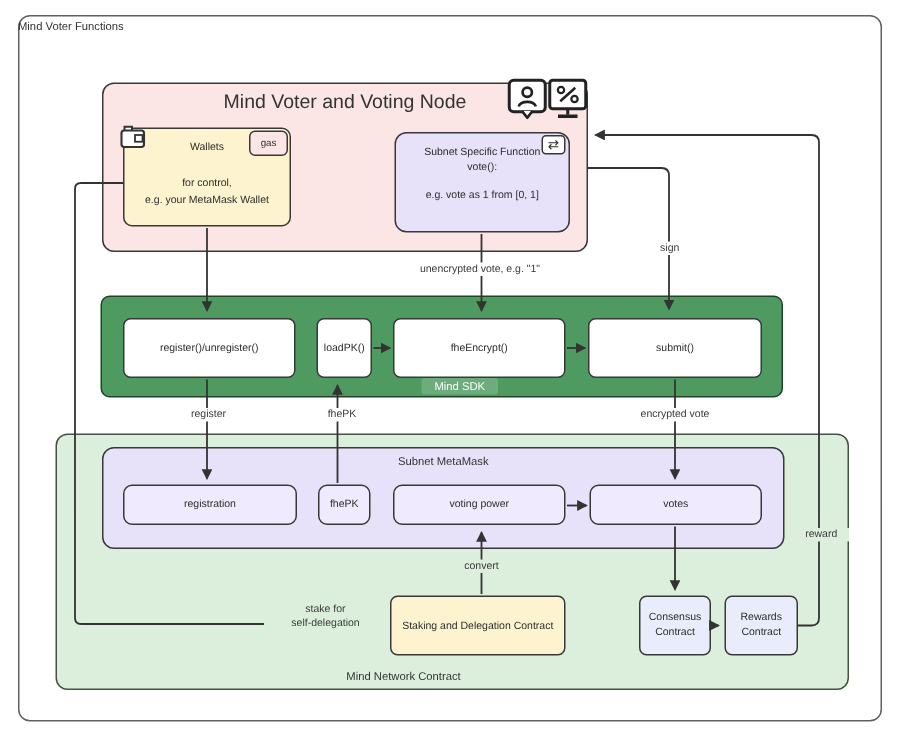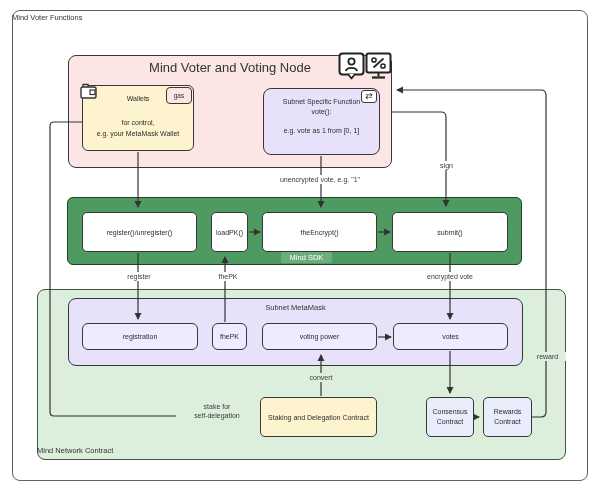--- a/index.html
+++ b/index.html
@@ -27,21 +27,21 @@
   .sdk-bar{left:67px;top:197px;width:455px;height:68px;background:#4e9a60;border:1.5px solid #1f4427;border-radius:6px;}
   .sdk-label{left:67px;top:252px;width:455px;display:flex;justify-content:center;margin-left:12px;}
   .sdk-label span{background:rgba(255,255,255,0.18);color:#fff;font-size:7.5px;padding:1px 9px;border-radius:2px;}
   .sdk-box{top:212px;height:40px;background:#fff;border:1.2px solid #383838;border-radius:5px;font-size:7px;}
   .sdk-b1{left:82px;width:115px;}
   .sdk-b2{left:211px;width:37px;}
   .sdk-b3{left:262px;width:115px;}
   .sdk-b4{left:392px;width:116px;}
 
   .net-contract{left:37px;top:289px;width:529px;height:171px;background:#dcefdd;border:1.3px solid #44523f;border-radius:8px;}
-  .net-label{left:37px;top:446px;width:464px;text-align:left;font-size:7.5px;color:#333;}
+  .net-label{left:37px;top:446px;width:464px;text-align:center;font-size:7.5px;color:#333;}
 
   .subnet-contract{left:68px;top:298px;width:455px;height:68px;background:#e7e1f9;border:1.2px solid #383838;border-radius:8px;}
   .subnet-label{left:68px;top:303px;width:455px;text-align:center;font-size:7.5px;color:#333;}
   .sc-box{top:323px;height:27px;background:#efeafd;border:1.2px solid #383838;border-radius:6px;font-size:7px;}
   .sc-b1{left:82px;width:116px;}
   .sc-b2{left:212px;width:35px;}
   .sc-b3{left:262px;width:115px;}
   .sc-b4{left:393px;width:115px;}
 
   .staking{left:260px;top:397px;width:117px;height:40px;background:#fdf3cf;border:1.2px solid #383838;border-radius:5px;font-size:7px;}

